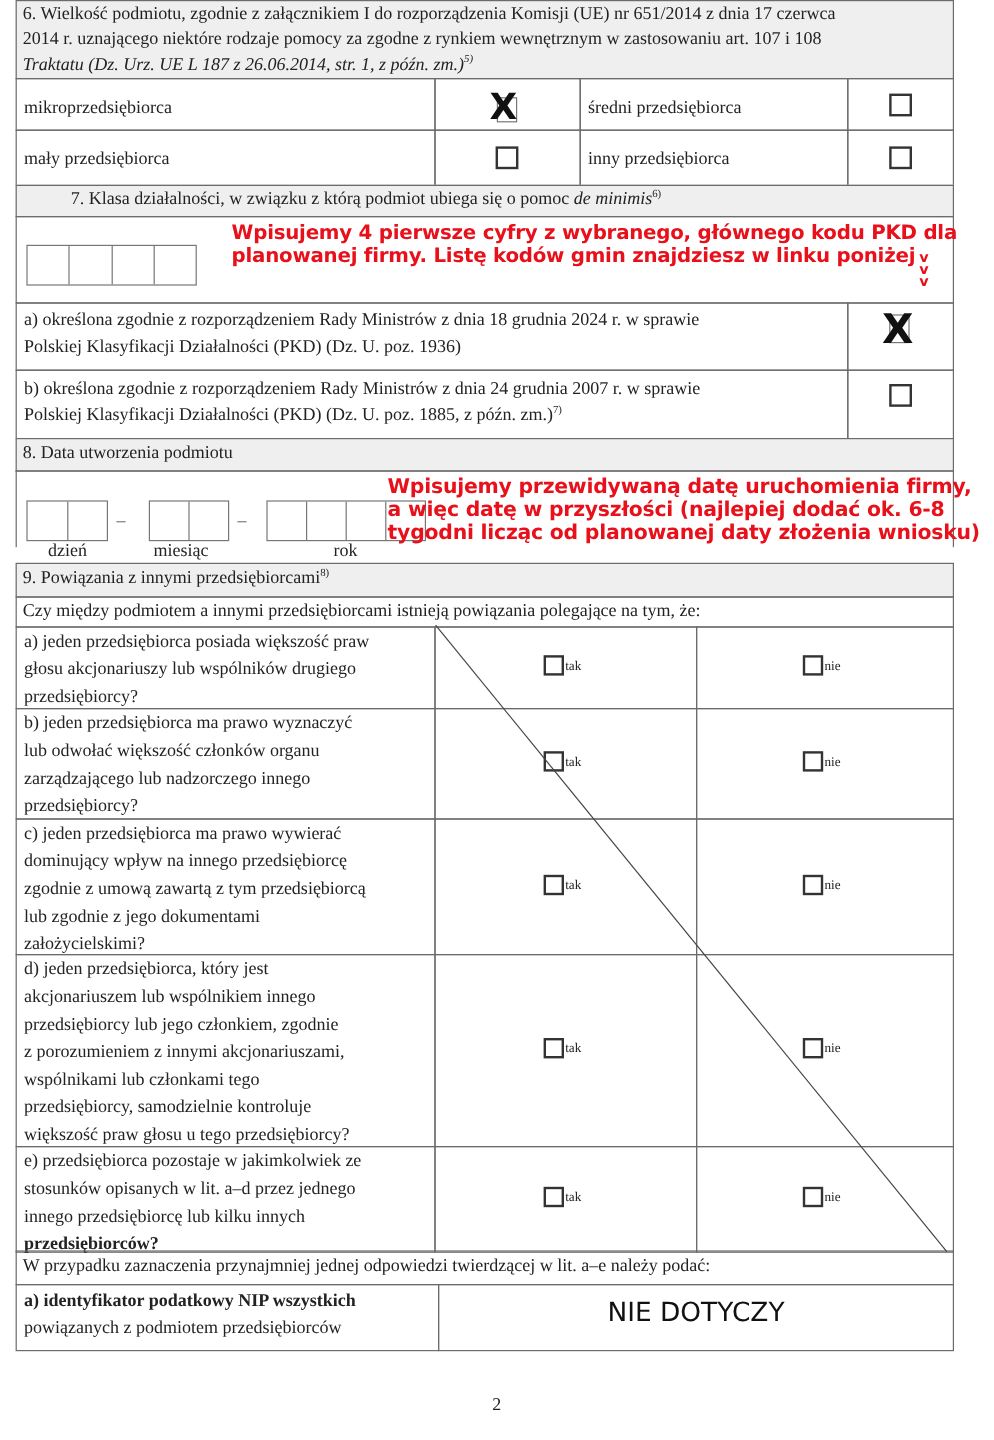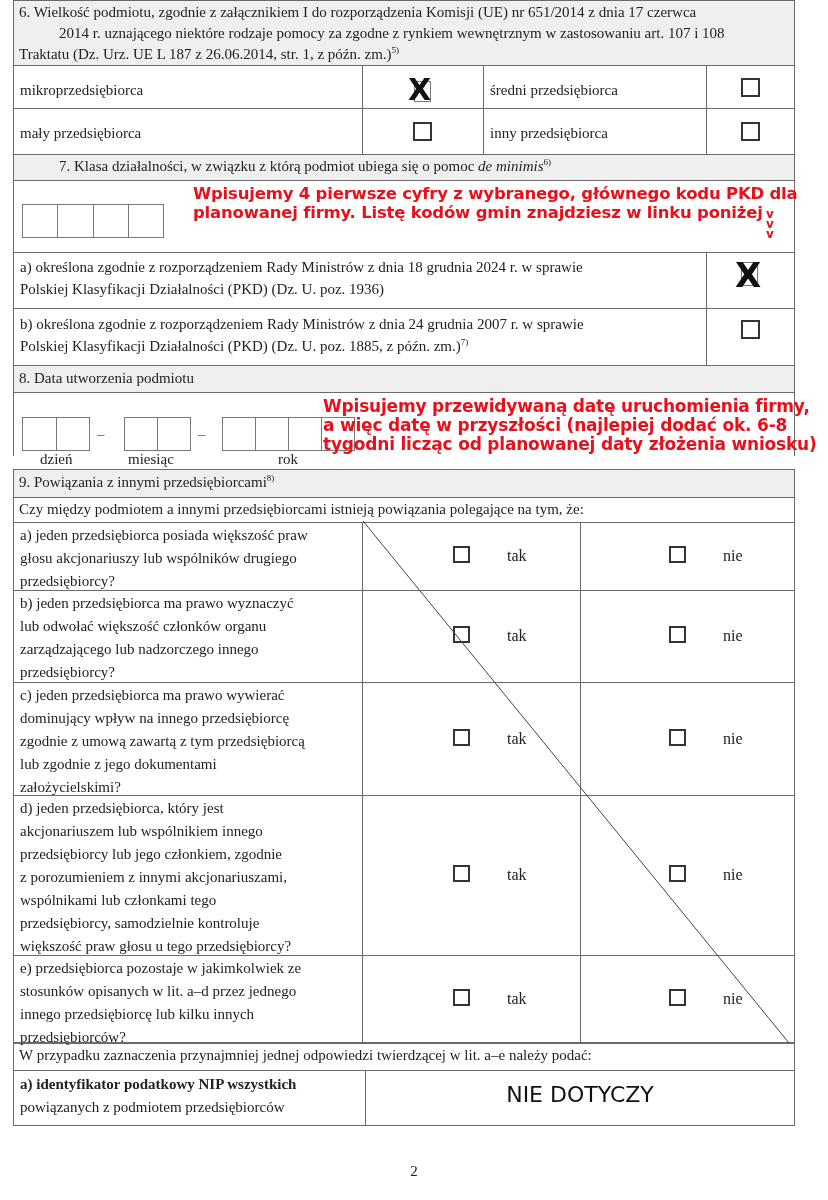--- a/index.html
+++ b/index.html
@@ -11,30 +11,30 @@
   .txt { position: absolute; line-height: 21px; font-size: 15px; }
   .cb { position: absolute; width: 19px; height: 19px; border: 2px solid #333; box-sizing: border-box; background: #fff; }
   .cbx { position: absolute; width: 19px; height: 19px; border: 1.5px solid #777; box-sizing: border-box; }
   .xmark { position: absolute; font-family: "DejaVu Sans", sans-serif; font-weight: bold; color: #111; line-height: 1; }
   .red { position: absolute; color: #e8101a; font-family: "DejaVu Sans", "Liberation Sans", sans-serif;
          font-weight: bold; font-size: 16.5px; line-height: 19px; letter-spacing: -0.2px; white-space: nowrap; }
   .digit-box { position: absolute; height: 34px; border: 1.5px solid #777; box-sizing: border-box; display: flex; }
   .digit-box span { flex: 1; border-right: 1.5px solid #777; }
   .digit-box span:last-child { border-right: none; }
   sup { font-size: 9px; line-height: 0; }
-  .ans { position: absolute; font-size: 16px; display: flex; align-items: flex-end; gap: 36px; }
+  .ans { position: absolute; font-size: 11px; display: flex; align-items: flex-end; }
   .ans .box { width: 17px; height: 17px; border: 2px solid #333; box-sizing: border-box; margin-right: 1px; }
 </style>
 </head>
 <body>
 
 <div class="cell hdr" style="left:13px;top:0;width:782px;height:66px;"></div>
 <div class="txt" style="left:19px;top:2px;">6. Wielkość podmiotu, zgodnie z załącznikiem I do rozporządzenia Komisji (UE) nr 651/2014 z dnia 17 czerwca</div>
-<div class="txt" style="left:19px;top:23px;margin-left:40px;">2014 r. uznającego niektóre rodzaje pomocy za zgodne z rynkiem wewnętrznym w zastosowaniu art. 107 i 108</div>
-<div class="txt" style="left:19px;top:44px;"><span>Traktatu (Dz. Urz. UE L 187 z 26.06.2014, str. 1, z późn. zm.)</span><sup>5)</sup></div>
+<div class="txt" style="left:19px;top:23px;">2014 r. uznającego niektóre rodzaje pomocy za zgodne z rynkiem wewnętrznym w zastosowaniu art. 107 i 108</div>
+<div class="txt" style="left:19px;top:44px;font-style:italic;"><span>Traktatu (Dz. Urz. UE L 187 z 26.06.2014, str. 1, z późn. zm.)</span><sup>5)</sup></div>
 
 <div class="cell" style="left:13px;top:65px;width:350px;height:44px;"></div>
 <div class="cell" style="left:362px;top:65px;width:122px;height:44px;"></div>
 <div class="cell" style="left:483px;top:65px;width:224px;height:44px;"></div>
 <div class="cell" style="left:706px;top:65px;width:89px;height:44px;"></div>
 <div class="cell" style="left:13px;top:108px;width:350px;height:47px;"></div>
 <div class="cell" style="left:362px;top:108px;width:122px;height:47px;"></div>
 <div class="cell" style="left:483px;top:108px;width:224px;height:47px;"></div>
 <div class="cell" style="left:706px;top:108px;width:89px;height:47px;"></div>
 
@@ -174,21 +174,21 @@
     <div class="ans" style="left:669px;top:865px;">
       <span class="box"></span>
       <span style="line-height: 15px;">nie</span>
     </div>
     <div class="cell" style="left:13px;top:955px;width:350px;height:89px;"></div>
     <div class="cell" style="left:362px;top:955px;width:219px;height:89px;"></div>
     <div class="cell" style="left:580px;top:955px;width:215px;height:89px;"></div>
     <div class="txt" style="left:20px;top:957px;line-height:23px;">e) przedsiębiorca pozostaje w jakimkolwiek ze</div>
     <div class="txt" style="left:20px;top:980px;line-height:23px;">stosunków opisanych w lit. a–d przez jednego</div>
     <div class="txt" style="left:20px;top:1003px;line-height:23px;">innego przedsiębiorcę lub kilku innych</div>
-    <div class="txt" style="left:20px;top:1026px;line-height:23px;">przedsiębiorców?</div>
+    <div class="txt" style="left:20px;top:1026px;line-height:23px;font-weight:bold;">przedsiębiorców?</div>
     <div class="ans" style="left:453px;top:989px;">
       <span class="box"></span>
       <span style="line-height: 15px;">tak</span>
     </div>
     <div class="ans" style="left:669px;top:989px;">
       <span class="box"></span>
       <span style="line-height: 15px;">nie</span>
     </div>
   </div>
 

